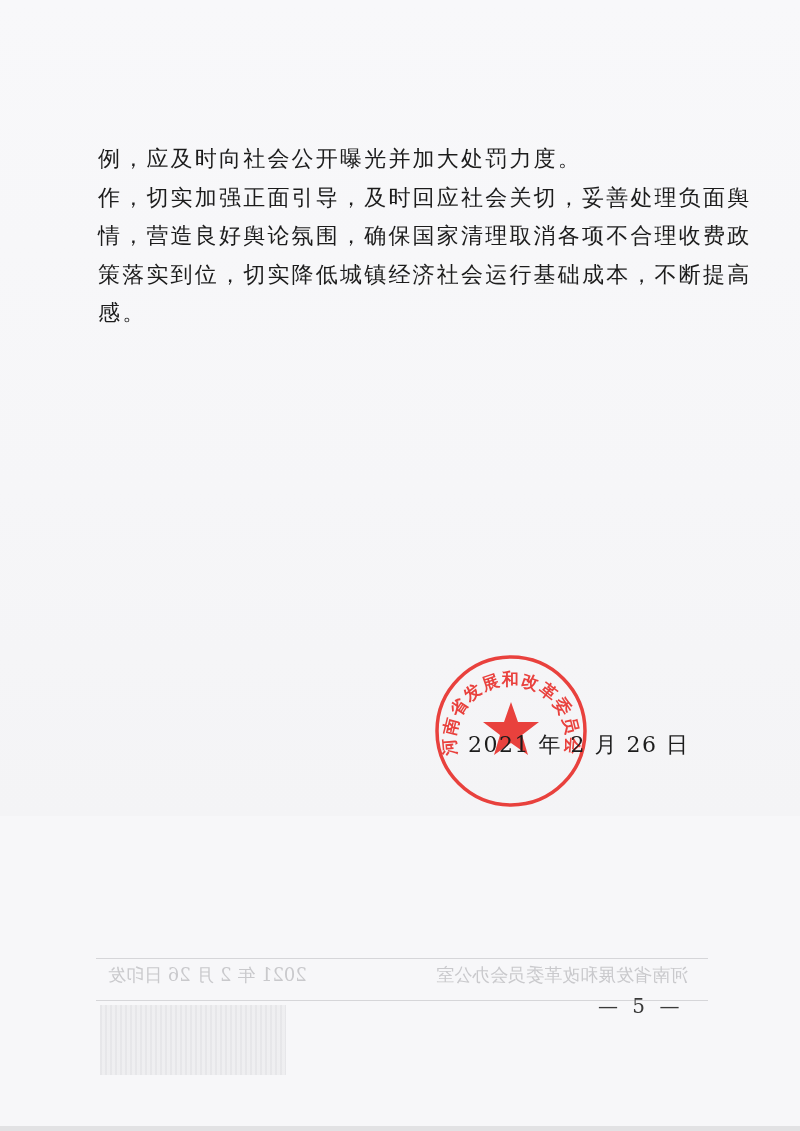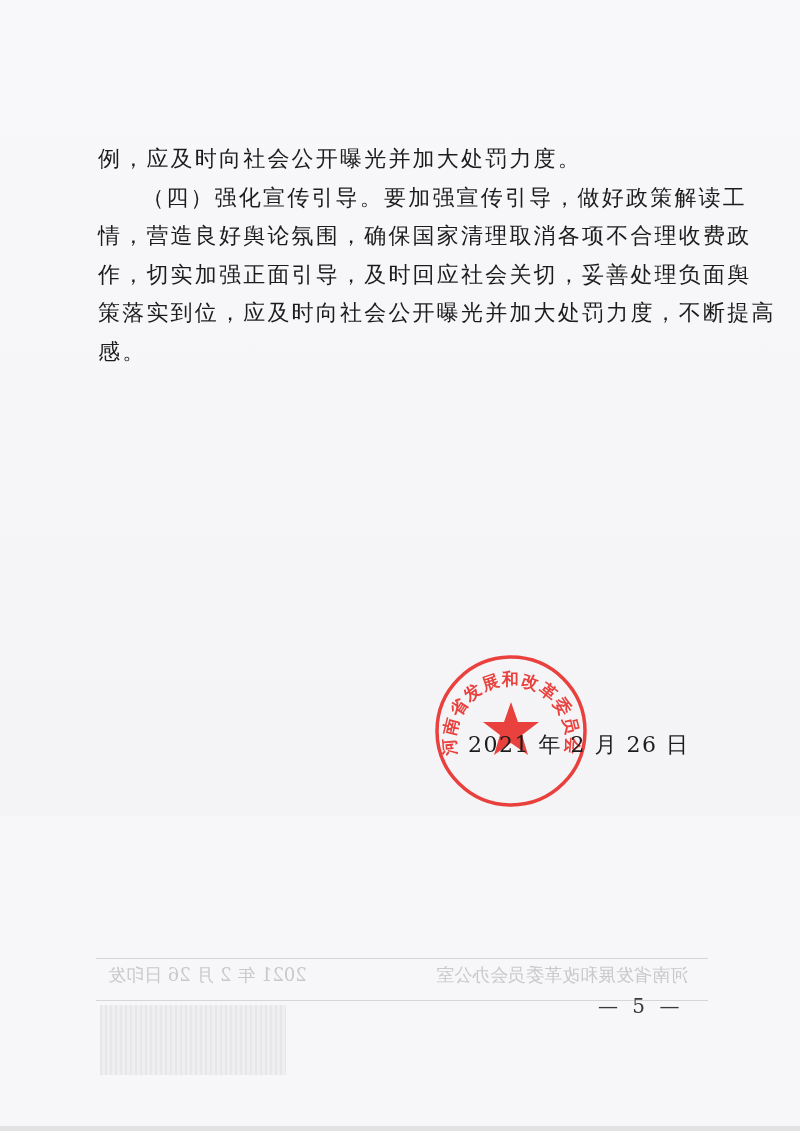--- a/index.html
+++ b/index.html
@@ -102,24 +102,23 @@
     }
   </style>
 </head>
 <body>
 
 <div class="page">
 
   <div class="body-text">
     <div class="line">例，应及时向社会公开曝光并加大处罚力度。</div>
 
-    <div class="line indent">（四）强化宣传引导。要加强宣传引导，做好政策解读工</div>
+    <div class="line">作，切实加强正面引导，及时回应社会关切，妥善处理负面舆</div>
     <div class="line">情，营造良好舆论氛围，确保国家清理取消各项不合理收费政</div>
-    <div class="line">作，切实加强正面引导，及时回应社会关切，妥善处理负面舆</div>
-    <div class="line">策落实到位，应及时向社会公开曝光并加大处罚力度，不断提高</div>
+    <div class="line">策落实到位，切实降低城镇经济社会运行基础成本，不断提高</div>
     <div class="line">感。</div>
 
   </div>
 
   <svg class="seal" viewBox="0 0 158 158" xmlns="http://www.w3.org/2000/svg">
     <defs>
       <path id="sealArc" d="M 28 112 A 56 56 0 1 1 130 112" fill="none"></path>
     </defs>
     <circle cx="79" cy="79" r="74" fill="none" stroke="#e8322e" stroke-width="3.5"></circle>
     <text font-family="DejaVu Sans, sans-serif" font-size="17" font-weight="bold" fill="#e8322e" letter-spacing="1.5">

